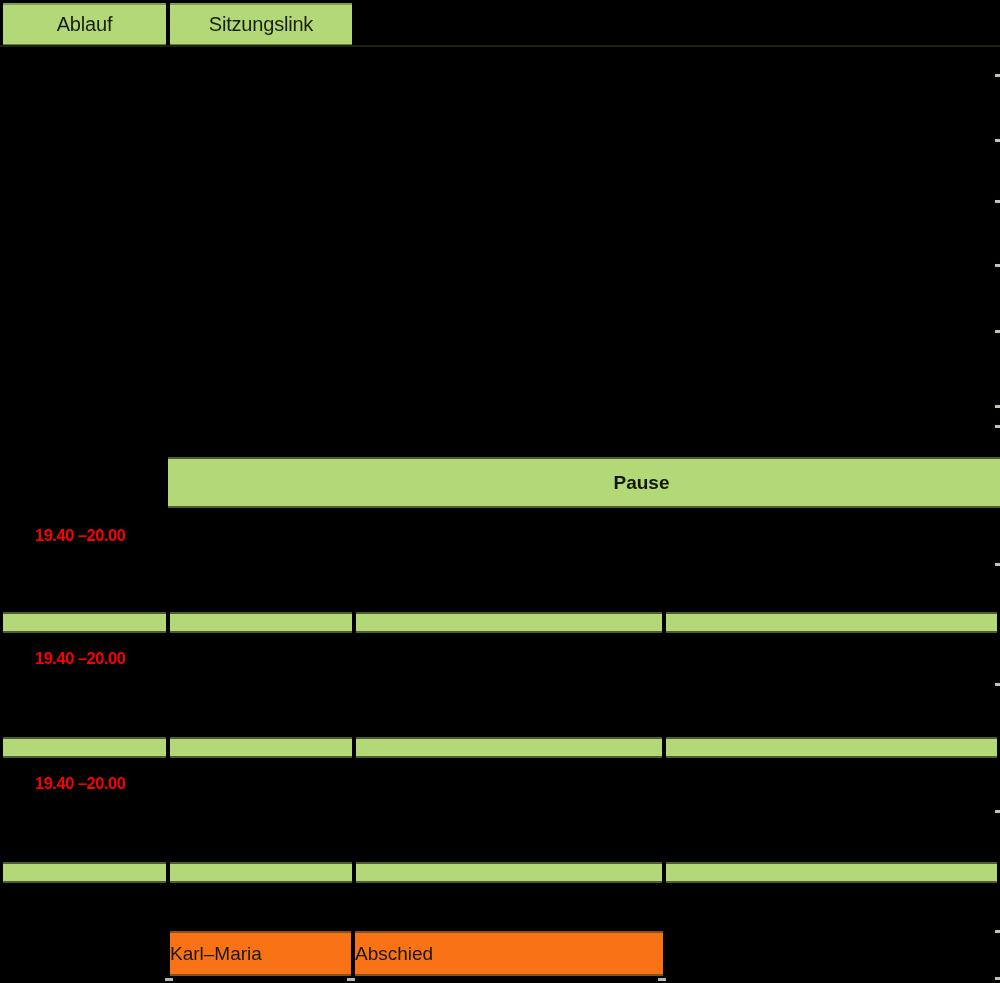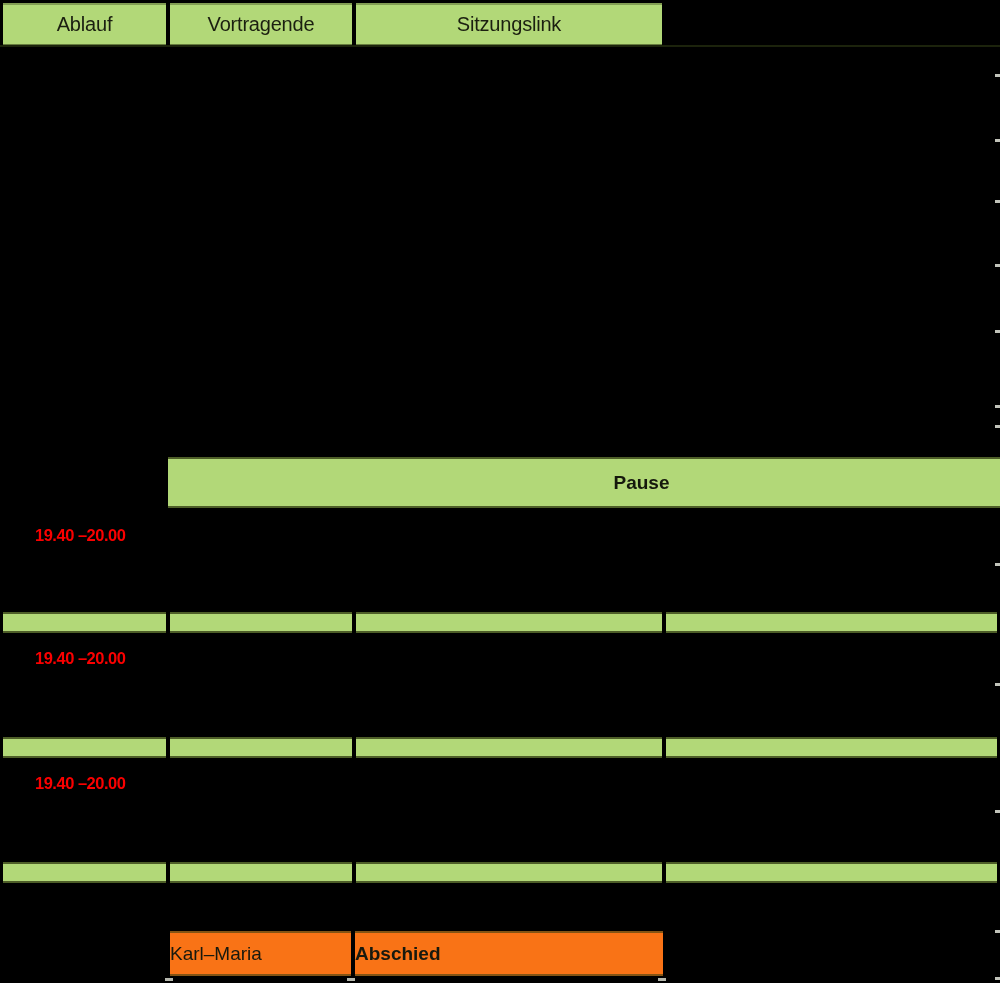--- a/index.html
+++ b/index.html
@@ -42,41 +42,38 @@
   .time-1 { top:526px; }
   .time-2 { top:649px; }
   .time-3 { top:774px; }
   .closing-cell {
     position:absolute; top:931px; height:45px; background:#f97316;
     display:flex; align-items:center; 
     font-size:19px; color:#17190e;
     box-shadow: inset 0 2px 0 rgba(52,64,20,.6), inset 0 -2px 0 rgba(52,64,20,.6);
   }
   .closing-vortragende { left:170px; width:181px; }
-  .closing-inhalt { left:355px; width:308px; font-weight:bold; }
+  .closing-inhalt { left:355px; width:308px; font-weight:normal; }
   .tick {
     position:absolute; right:0; width:5px; height:3px;
     background:#e4e6da; opacity:.85;
   }
   .btick {
     position:absolute; top:978px; width:8px; height:3px;
     background:#e4e6da; opacity:.8;
   }
 </style>
 </head>
 <body>
 
 <div class="stage">
 
   <div class="grid-row header-row">
     <div class="cell header-cell">
       <span>Ablauf</span>
-    </div>
-    <div class="cell header-cell">
-      <span>Vortragende</span>
     </div>
     <div class="cell header-cell">
       <span>Sitzungslink</span>
     </div>
   </div>
   <div class="header-underline"></div>
 
   <div class="pause-row">
     <span>Pause</span>
   </div>

